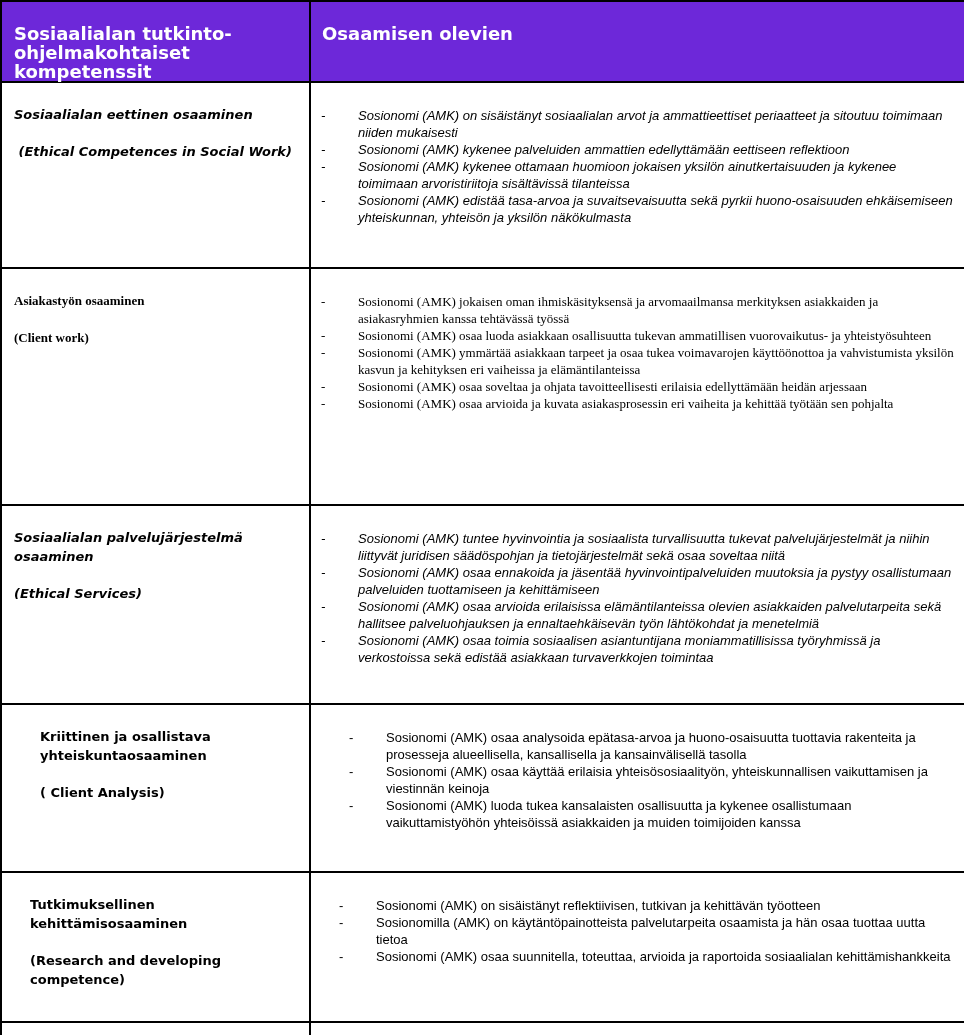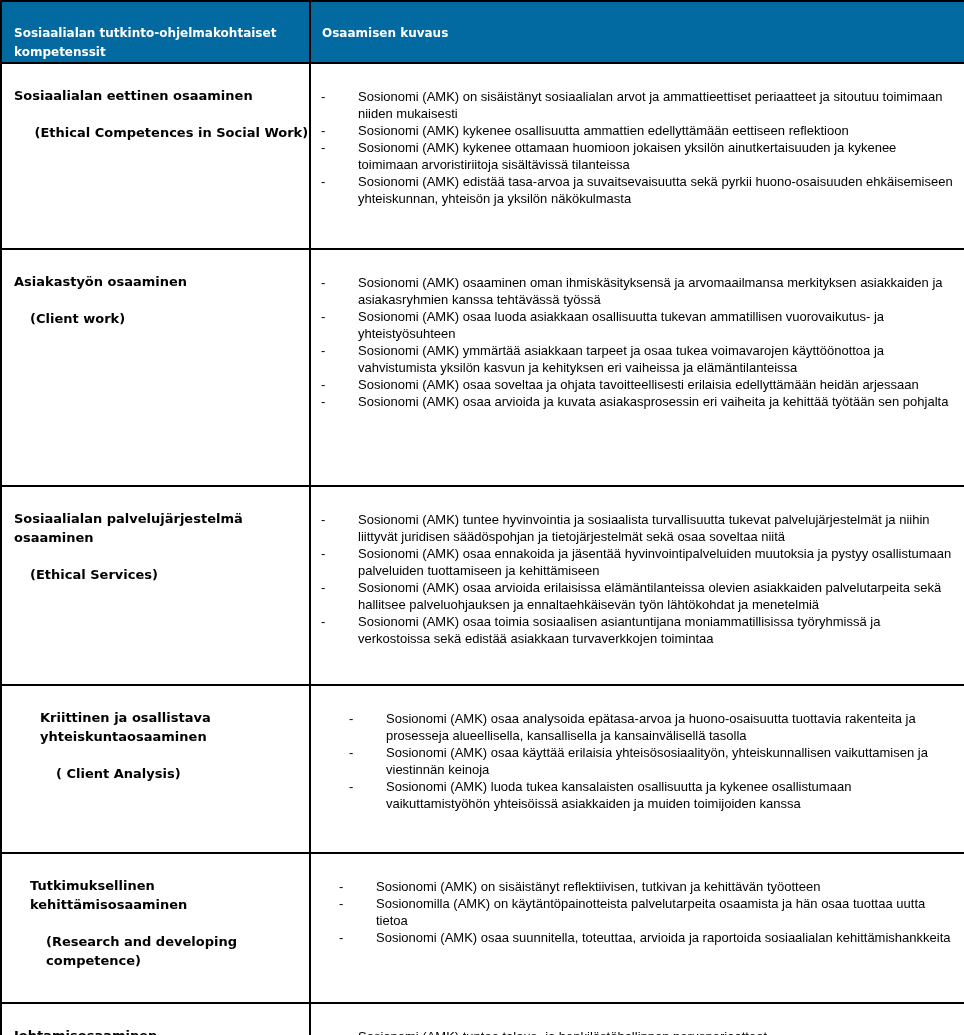--- a/index.html
+++ b/index.html
@@ -12,93 +12,93 @@
     color: #000;
   }
   table.comp col.c1 { width: 309px; }
   table.comp col.c2 { width: 655px; }
   table.comp th, table.comp td {
     border: 2px solid #000;
     vertical-align: top;
     text-align: left;
   }
   table.comp th {
-    background: #0369a1;
+    background: #6d28d9;
     color: #ffffff;
-    font-size: 12px;
+    font-size: 18px;
     font-weight: bold;
     line-height: 19px;
     padding: 22px 1px 0 12px;
     height: 61px;
     box-sizing: border-box;
   }
   table.comp th.h2 { padding-left: 11px; }
   td.name {
     font-size: 13px;
     font-weight: bold;
     line-height: 19px;
     padding: 22px 10px 0 12px;
   }
   td.name .fi { display: block; }
-  td.name .en { display: block; margin-top: 18px; margin-left: 16px; }
+  td.name .en { display: block; margin-top: 18px; }
   td.desc {
     padding: 24px 10px 0 10px;
     font-family: "Liberation Sans", sans-serif;
     font-size: 13px;
     line-height: 17px;
   }
   ul.items { list-style: none; margin: 0; padding: 0; }
   ul.items li { position: relative; padding-left: 37px; }
   ul.items li .dash { position: absolute; left: 0; top: 0; width: 10px; }
-  tr.r1 td { height: 160px; }
-  tr.r2 td { height: 211px; }
-  tr.r3 td { height: 173px; }
+  tr.r1 td { height: 160px; font-style: italic; }
+  tr.r2 td { height: 211px; font-family: Liberation Serif, serif; }
+  tr.r3 td { height: 173px; font-style: italic; }
   tr.r4 td { height: 142px; padding-left: 38px; }
   tr.r5 td { height: 124px; padding-left: 28px; }
   tr.r6 td { height: 125px; }
 </style>
 </head>
 <body>
 
 <table class="comp">
   <colgroup>
       <col class="c1">
       <col class="c2">
     </colgroup>
   <thead>
     <tr>
       <th>Sosiaalialan tutkinto-ohjelmakohtaiset kompetenssit</th>
-      <th class="h2">Osaamisen kuvaus</th>
+      <th class="h2">Osaamisen olevien</th>
     </tr>
   </thead>
   <tbody>
 
     <tr class="r1">
       <td class="name">
         <span class="fi">Sosiaalialan eettinen osaaminen</span>
         <span class="en" style="white-space:pre"> (Ethical Competences in Social Work)</span>
       </td>
       <td class="desc">
         <ul class="items">
           <li><span class="dash">-</span><span>Sosionomi (AMK) on sisäistänyt sosiaalialan arvot ja ammattieettiset periaatteet ja sitoutuu toimimaan niiden mukaisesti</span></li>
-          <li><span class="dash">-</span><span>Sosionomi (AMK) kykenee osallisuutta ammattien edellyttämään eettiseen reflektioon</span></li>
+          <li><span class="dash">-</span><span>Sosionomi (AMK) kykenee palveluiden ammattien edellyttämään eettiseen reflektioon</span></li>
           <li><span class="dash">-</span><span>Sosionomi (AMK) kykenee ottamaan huomioon jokaisen yksilön ainutkertaisuuden ja kykenee toimimaan arvoristiriitoja sisältävissä tilanteissa</span></li>
           <li><span class="dash">-</span><span>Sosionomi (AMK) edistää tasa-arvoa ja suvaitsevaisuutta sekä pyrkii huono-osaisuuden ehkäisemiseen yhteiskunnan, yhteisön ja yksilön näkökulmasta</span></li>
         </ul>
       </td>
     </tr>
 
     <tr class="r2">
       <td class="name">
         <span class="fi">Asiakastyön osaaminen</span>
         <span class="en">(Client work)</span>
       </td>
       <td class="desc">
         <ul class="items">
-          <li><span class="dash">-</span><span>Sosionomi (AMK) osaaminen oman ihmiskäsityksensä ja arvomaailmansa merkityksen asiakkaiden ja asiakasryhmien kanssa tehtävässä työssä</span></li>
+          <li><span class="dash">-</span><span>Sosionomi (AMK) jokaisen oman ihmiskäsityksensä ja arvomaailmansa merkityksen asiakkaiden ja asiakasryhmien kanssa tehtävässä työssä</span></li>
           <li><span class="dash">-</span><span>Sosionomi (AMK) osaa luoda asiakkaan osallisuutta tukevan ammatillisen vuorovaikutus- ja yhteistyösuhteen</span></li>
           <li><span class="dash">-</span><span>Sosionomi (AMK) ymmärtää asiakkaan tarpeet ja osaa tukea voimavarojen käyttöönottoa ja vahvistumista yksilön kasvun ja kehityksen eri vaiheissa ja elämäntilanteissa</span></li>
           <li><span class="dash">-</span><span>Sosionomi (AMK) osaa soveltaa ja ohjata tavoitteellisesti erilaisia edellyttämään heidän arjessaan</span></li>
           <li><span class="dash">-</span><span>Sosionomi (AMK) osaa arvioida ja kuvata asiakasprosessin eri vaiheita ja kehittää työtään sen pohjalta</span></li>
         </ul>
       </td>
     </tr>
 
     <tr class="r3">
       <td class="name">

